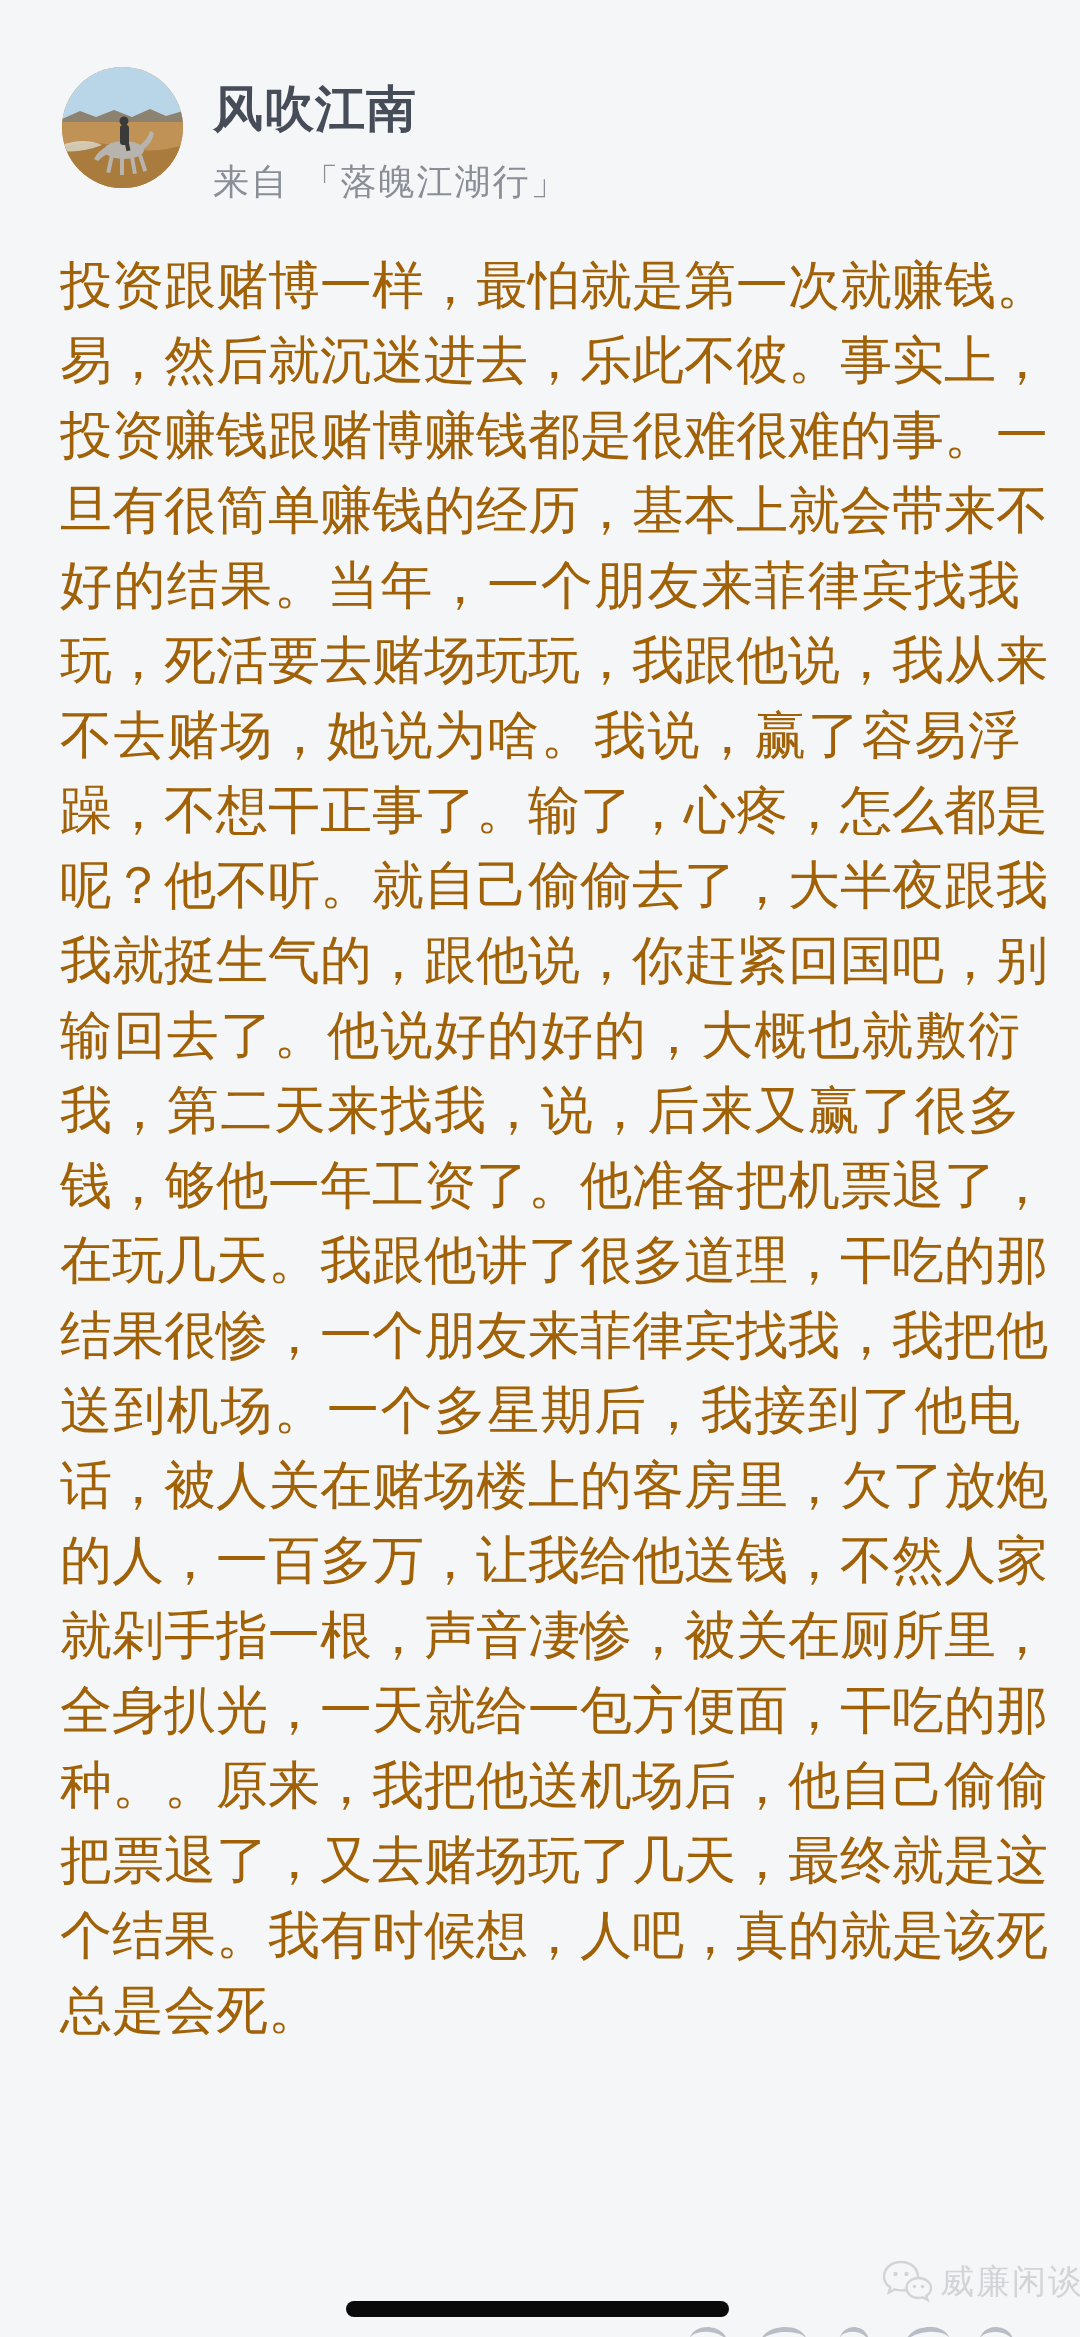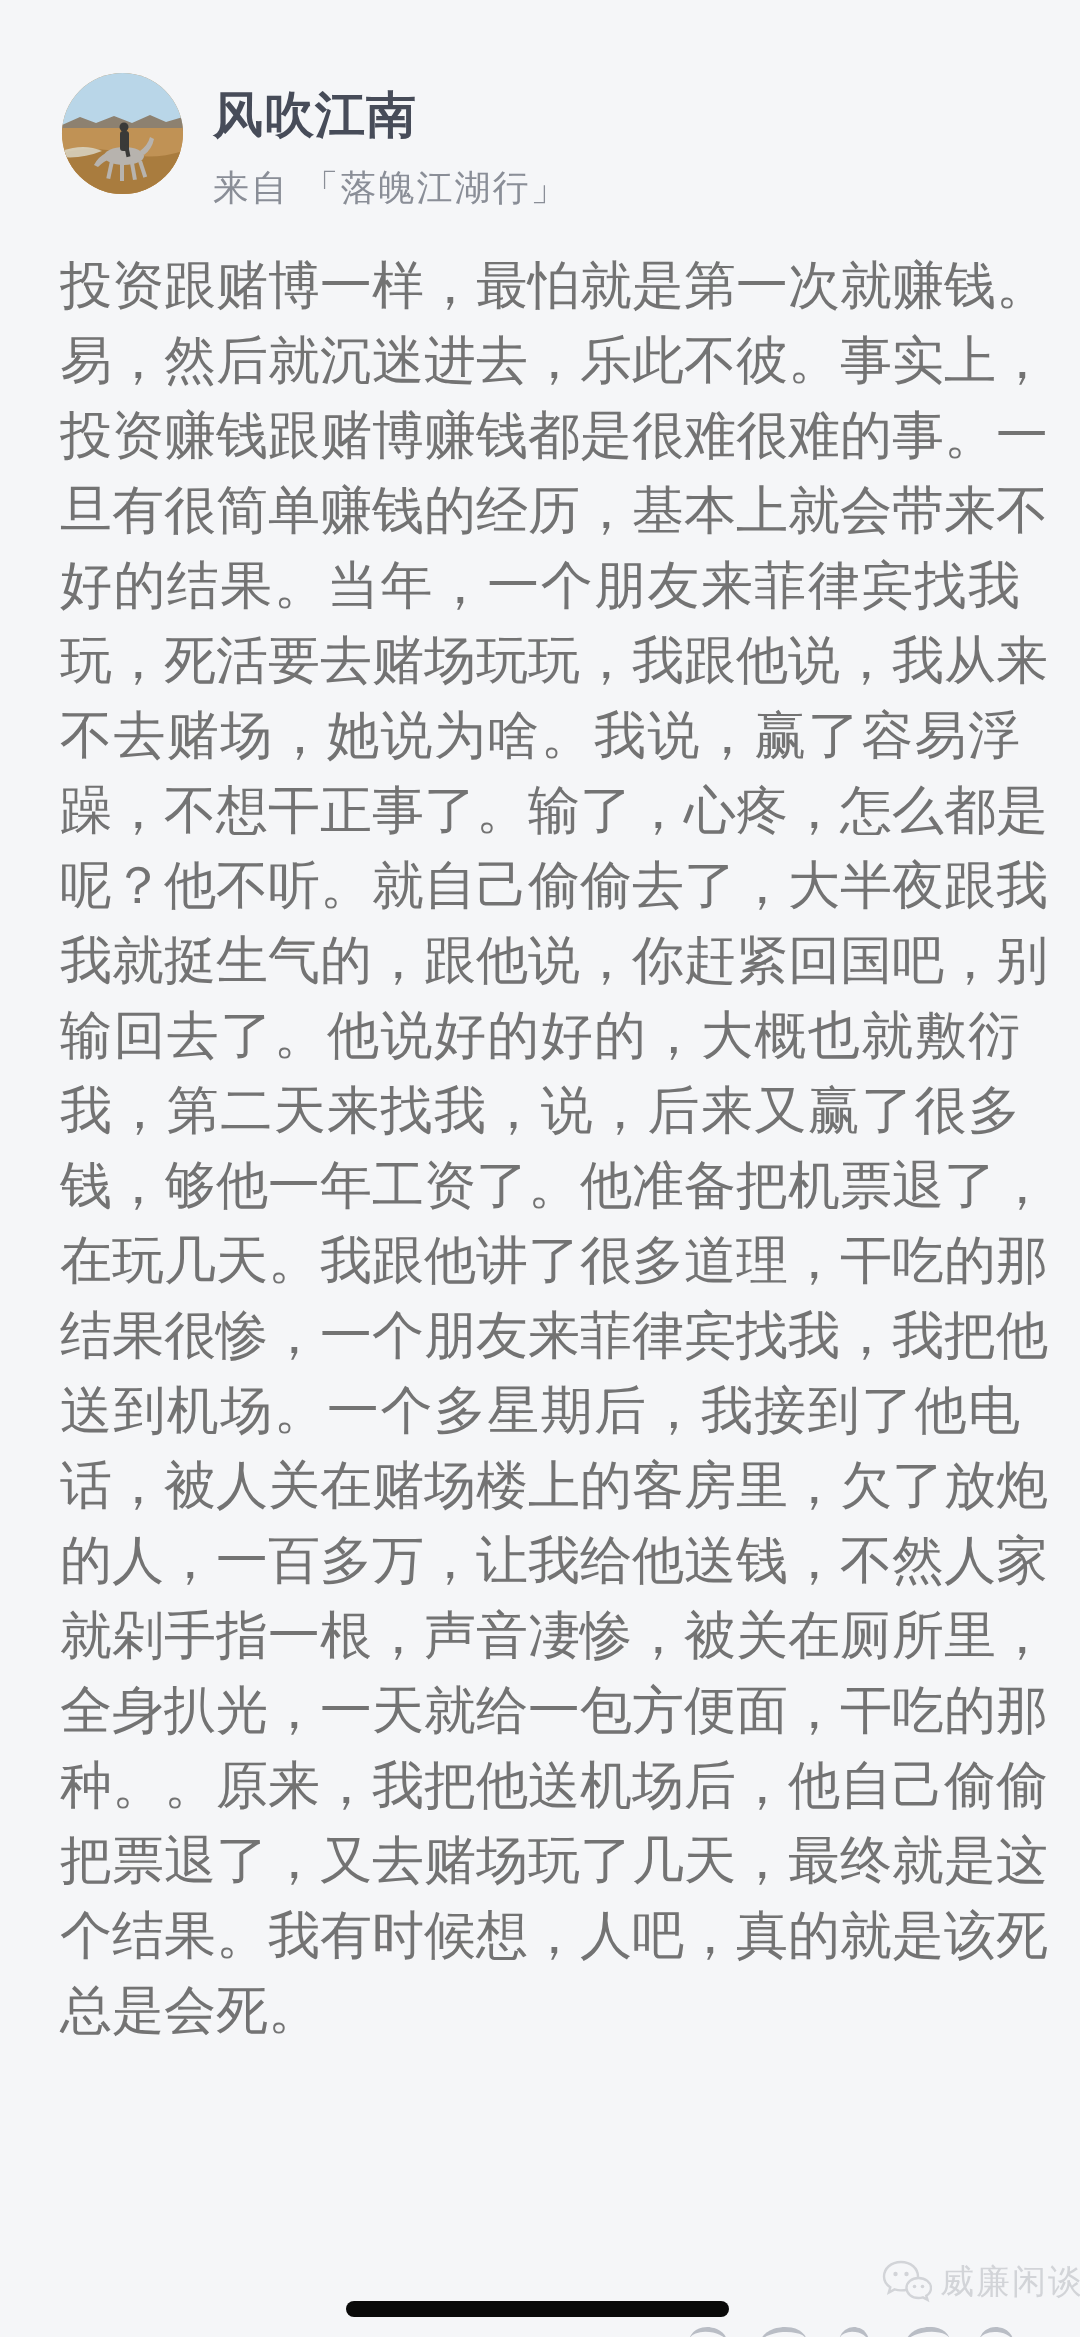--- a/index.html
+++ b/index.html
@@ -7,21 +7,21 @@
 
   .page {
     position: relative;
     width: 1080px;
     height: 2337px;
     background: #f5f6f8;
     overflow: hidden;
   }
 
   
-  .header { position: absolute; left: 0; top: 10px; width: 1080px; height: 230px; text-align: right; }
+  .header { position: absolute; left: 0; top: 4px; width: 1080px; height: 230px; text-align: right; }
 
   .avatar {
     position: absolute;
     left: 62px; top: 63px;
     width: 121px; height: 121px;
     border-radius: 50%;
     overflow: hidden;
     background: #c09255;
   }
   .avatar svg { display: block; width: 100%; height: 100%; }
@@ -45,21 +45,21 @@
     line-height: 1.1;
     white-space: nowrap;
   }
 
   
   .body-text {
     position: absolute;
     left: 60px; top: 248px;
     width: 960px;
     font-size: 52px;
-    color: #737373;
+    color: #a16207;
     font-weight: 500;
   }
   .text-line {
     height: 75px;
     line-height: 75px;
     text-align: justify;
     text-align-last: justify;
     white-space: nowrap;
     overflow: visible;
   }

